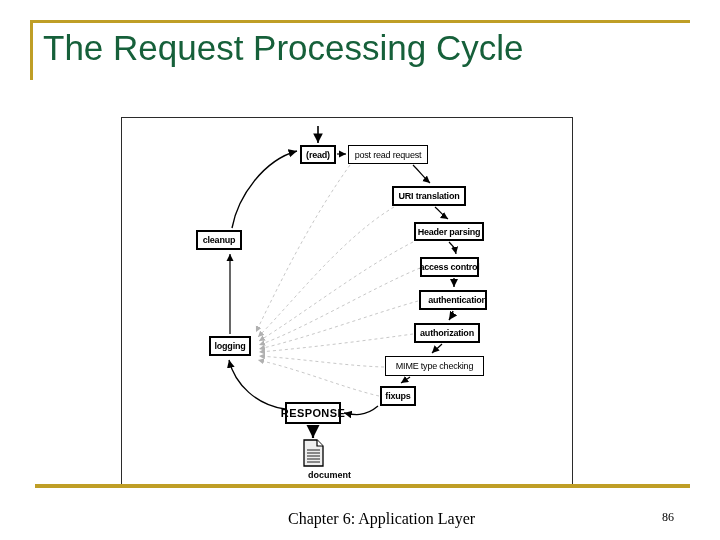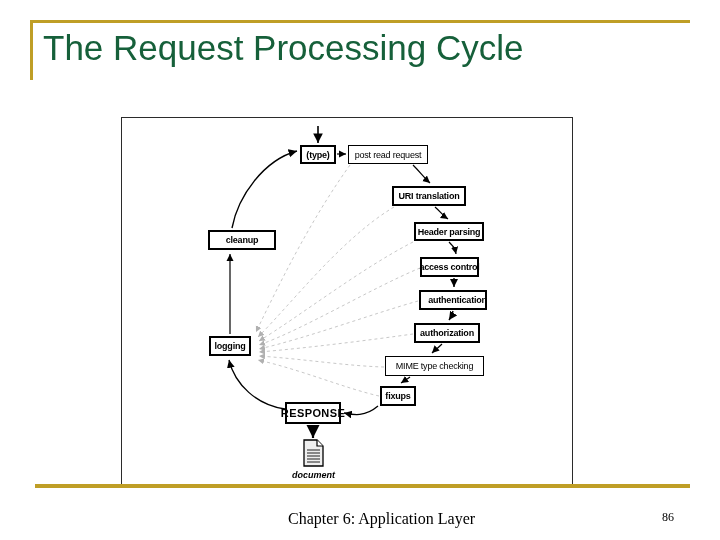--- a/index.html
+++ b/index.html
@@ -117,26 +117,26 @@
   }
   .node-box.response {
     border: 2px solid #000000;
     font-weight: bold;
     font-size: 11px;
     letter-spacing: 0.4px;
   }
   .doc-label {
     position: absolute;
     font-family: "Liberation Sans", sans-serif;
-    font-style: italic;
     font-weight: bold;
     font-size: 9px;
     color: #000000;
     white-space: nowrap;
     z-index: 3;
+    margin-left: 16px;
   }
   .doc-icon {
     position: absolute;
     z-index: 3;
   }
 </style>
 </head>
 <body>
 
 <div id="slide">
@@ -191,32 +191,32 @@
         <path d="M272,89  C220,120 170,185 136,219"></path>
         <path d="M291,124 C240,150 175,200 137,223"></path>
         <path d="M298,150 C250,170 180,212 137,227"></path>
         <path d="M296,183 C250,196 185,220 137,231"></path>
         <path d="M291,216 C248,222 186,230 137,234"></path>
         <path d="M262,249 C225,248 182,241 137,238"></path>
         <path d="M257,278 C222,270 180,252 136,242"></path>
       </g>
     </svg>
 
-    <div class="node-box strong" style="left:178px;top:27px;width:36px;height:19px;">(type)</div>
+    <div class="node-box strong" style="left:178px;top:27px;width:36px;height:19px;">(read)</div>
     <div class="node-box" style="left:226px;top:27px;width:80px;height:19px;">post read request</div>
     <div class="node-box strong" style="left:270px;top:68px;width:74px;height:20px;">URI translation</div>
     <div class="node-box strong" style="left:276px;top:104px;width:70px;height:19px;margin-left:16px;">Header parsing</div>
     <div class="node-box strong" style="left:298px;top:139px;width:59px;height:20px;">access control</div>
     <div class="node-box strong" style="left:297px;top:172px;width:68px;height:20px;padding-left:9px;">authentication</div>
     <div class="node-box strong" style="left:292px;top:205px;width:66px;height:20px;">authorization</div>
     <div class="node-box" style="left:263px;top:238px;width:99px;height:20px;">MIME type checking</div>
     <div class="node-box strong" style="left:258px;top:268px;width:36px;height:20px;">fixups</div>
     <div class="node-box response" style="left:163px;top:284px;width:56px;height:22px;">RESPONSE</div>
     <div class="node-box strong" style="left:87px;top:218px;width:42px;height:20px;">logging</div>
-    <div class="node-box strong" style="left:86px;top:112px;width:68px;height:20px;">cleanup</div>
+    <div class="node-box strong" style="left:74px;top:112px;width:46px;height:20px;">cleanup</div>
 
     <svg class="doc-icon" style="left:180px;top:321px;" width="24" height="29" viewBox="0 0 24 29">
       <path d="M2,1 L15,1 L21,7 L21,27 L2,27 Z" fill="#efefef" stroke="#000" stroke-width="1.3"></path>
       <path d="M15,1 L15,7 L21,7" fill="#ffffff" stroke="#000" stroke-width="1.2"></path>
       <g stroke="#333" stroke-width="1.1">
         <line x1="5" y1="11" x2="18" y2="11"></line>
         <line x1="5" y1="14" x2="18" y2="14"></line>
         <line x1="5" y1="17" x2="18" y2="17"></line>
         <line x1="5" y1="20" x2="18" y2="20"></line>
         <line x1="5" y1="23" x2="18" y2="23"></line>

